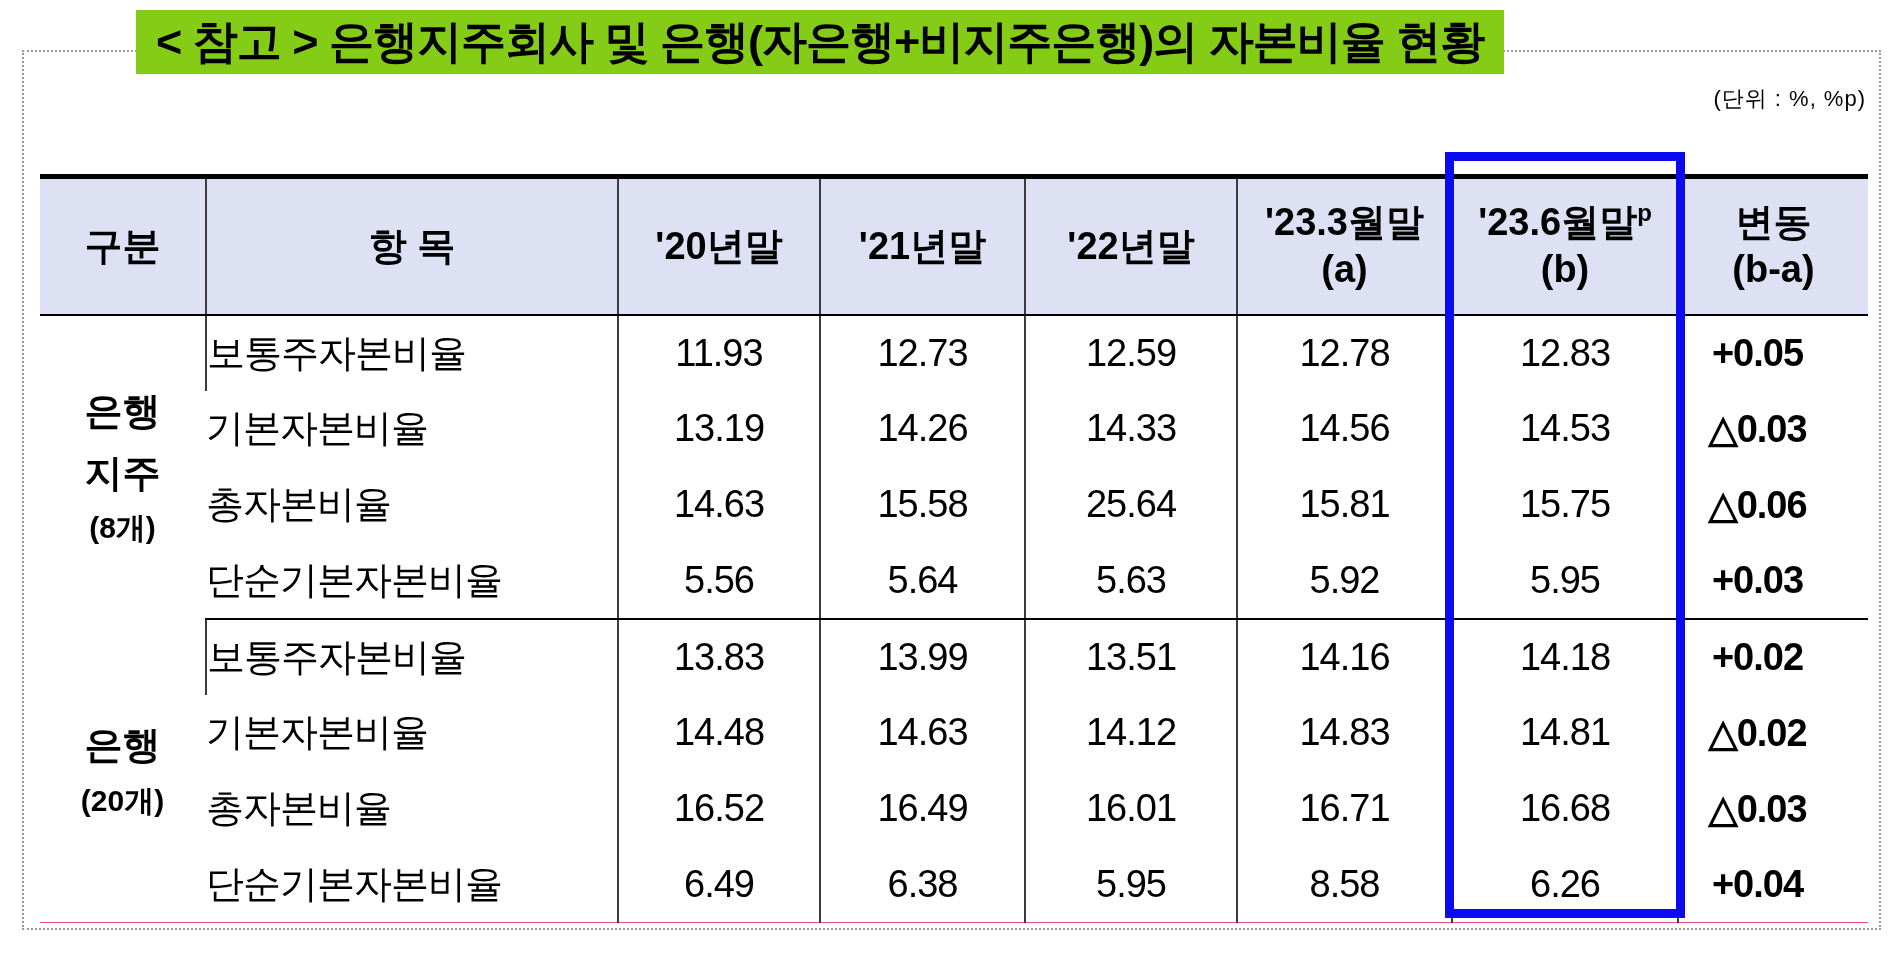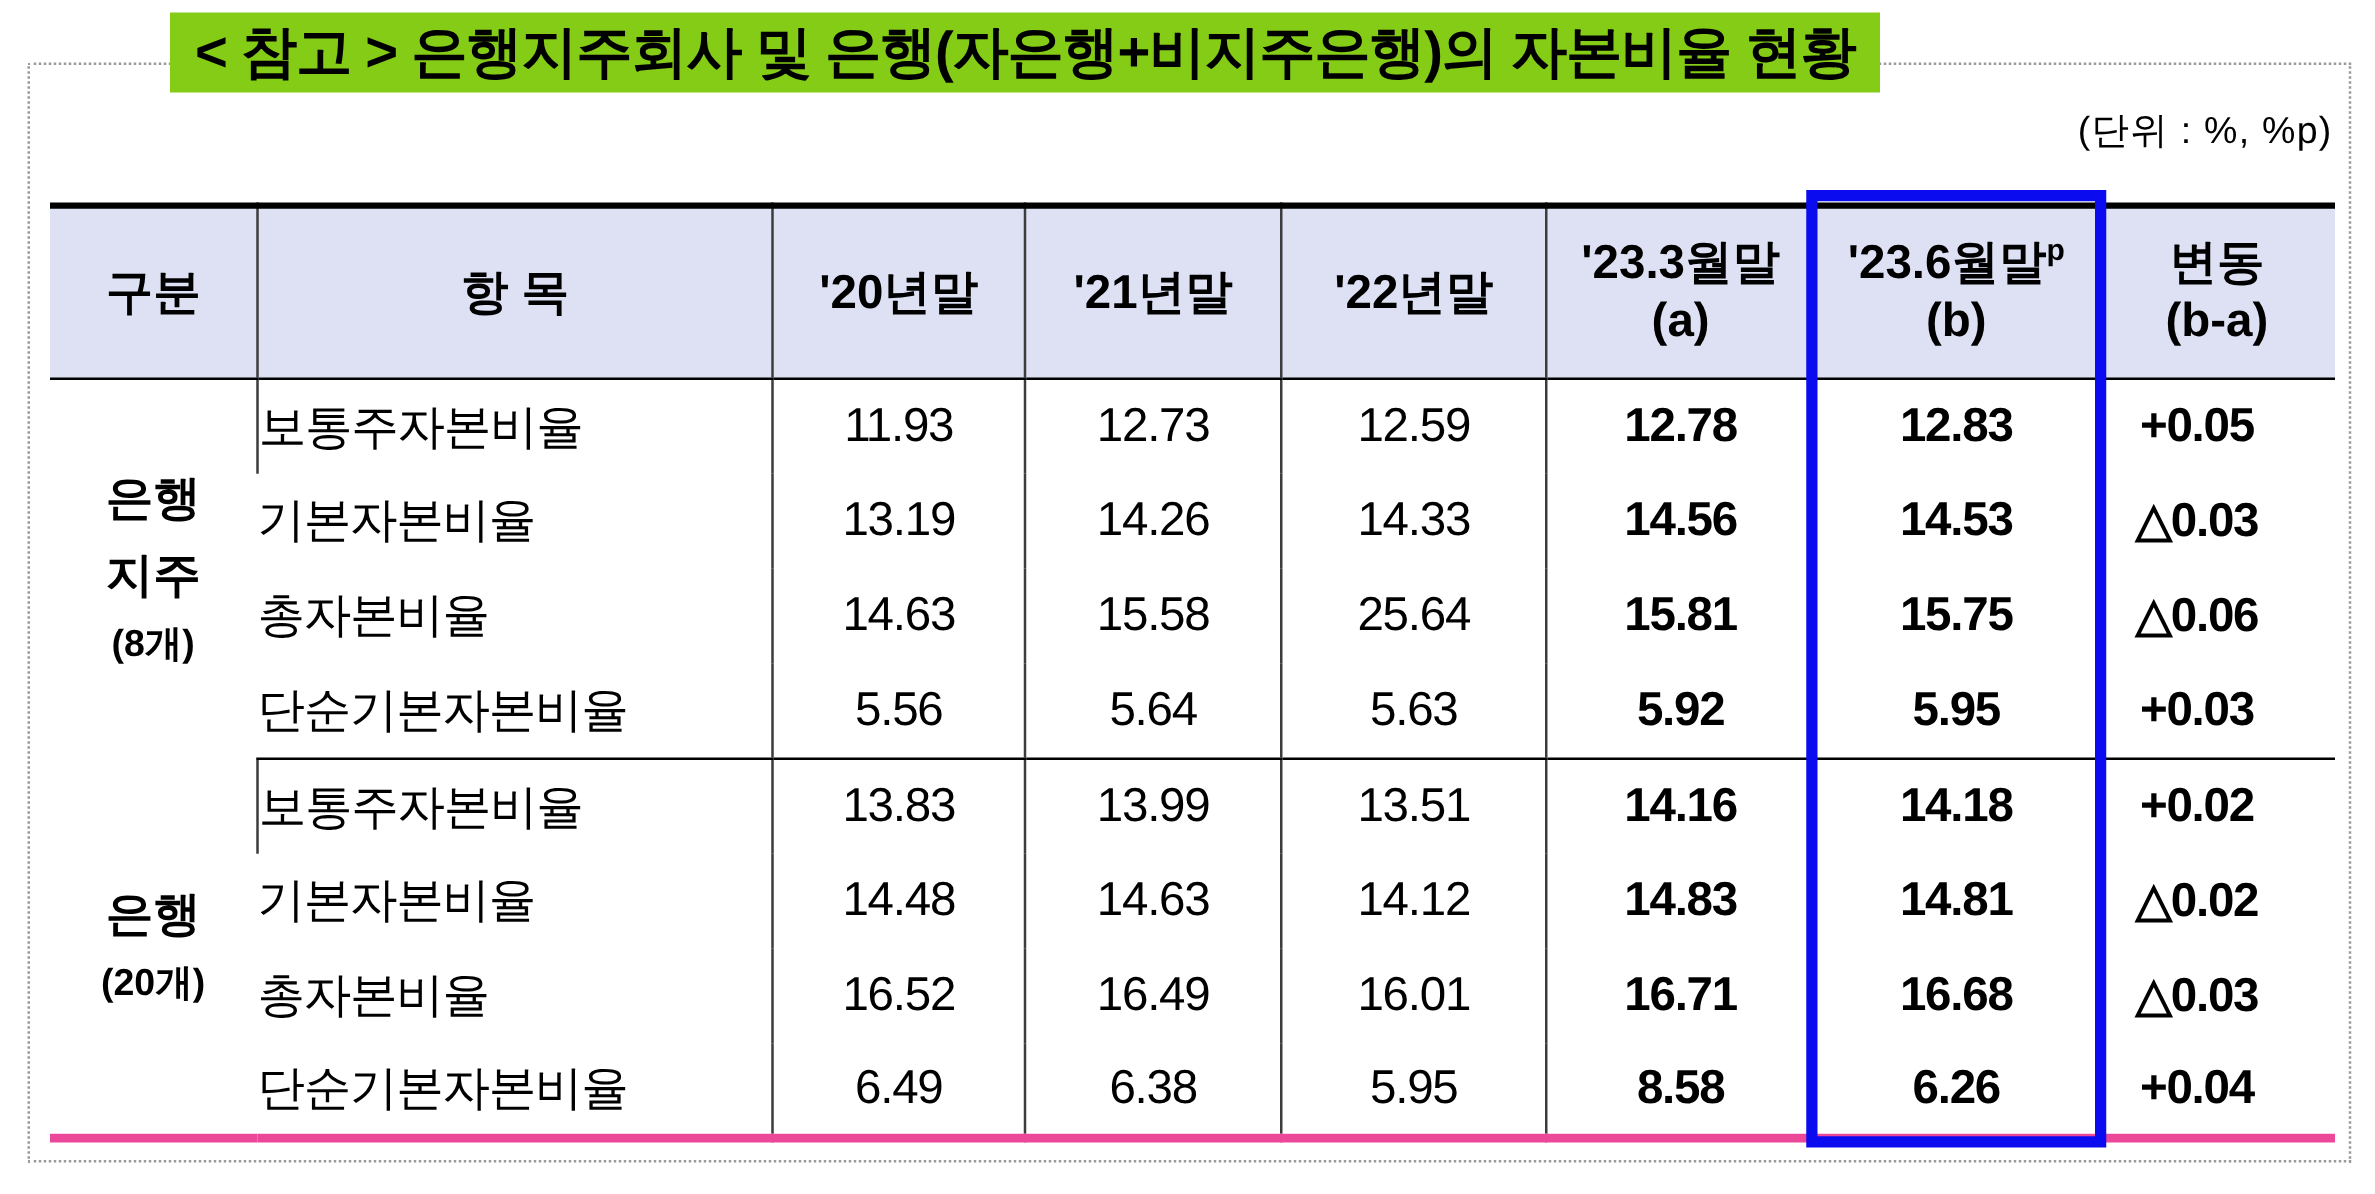--- a/index.html
+++ b/index.html
@@ -29,32 +29,32 @@
     background:#84cc16;
     padding:0 20px;
     font-size:45px;
     font-weight:800;
     letter-spacing:-1px;
     white-space:nowrap;
   }
   .unit-note{
     position:absolute;
     top:84px;right:34px;
-    font-size:30px;
+    font-size:22px;
     letter-spacing:1px;
     text-align:center;
   }
   table.capital{
     position:absolute;
-    left:40px;top:162px;
+    left:40px;top:174px;
     width:1828px;
     border-collapse:collapse;
     table-layout:fixed;
     border-top:5px solid #000;
-    border-bottom:7px solid #ec4899;
+    border-bottom:1px solid #ec4899;
     font-size:38px;
   }
   table.capital th, table.capital td{
     padding:0;
     box-sizing:border-box;
     vertical-align:middle;
   }
   
   table.capital th + th,
   table.capital td + td{
@@ -81,21 +81,21 @@
   td.item{
     text-align:left;
     padding-left:32px;
     letter-spacing:-1px;
   }
   td.num{
     text-align:center;
     padding-right:52px;
     letter-spacing:-1px;
   }
-  td.num.bold{font-weight:700;margin-left:44px;}
+  td.num.bold{font-weight:400;margin-left:44px;}
   td.num.chg{padding-right:32px;font-weight:700;margin-top:32px;}
   sup.prelim{
     font-size:24px;
     vertical-align:super;
     line-height:0;
   }
   .highlight-box{
     position:absolute;
     left:1445px;top:152px;
     width:240px;height:766px;

